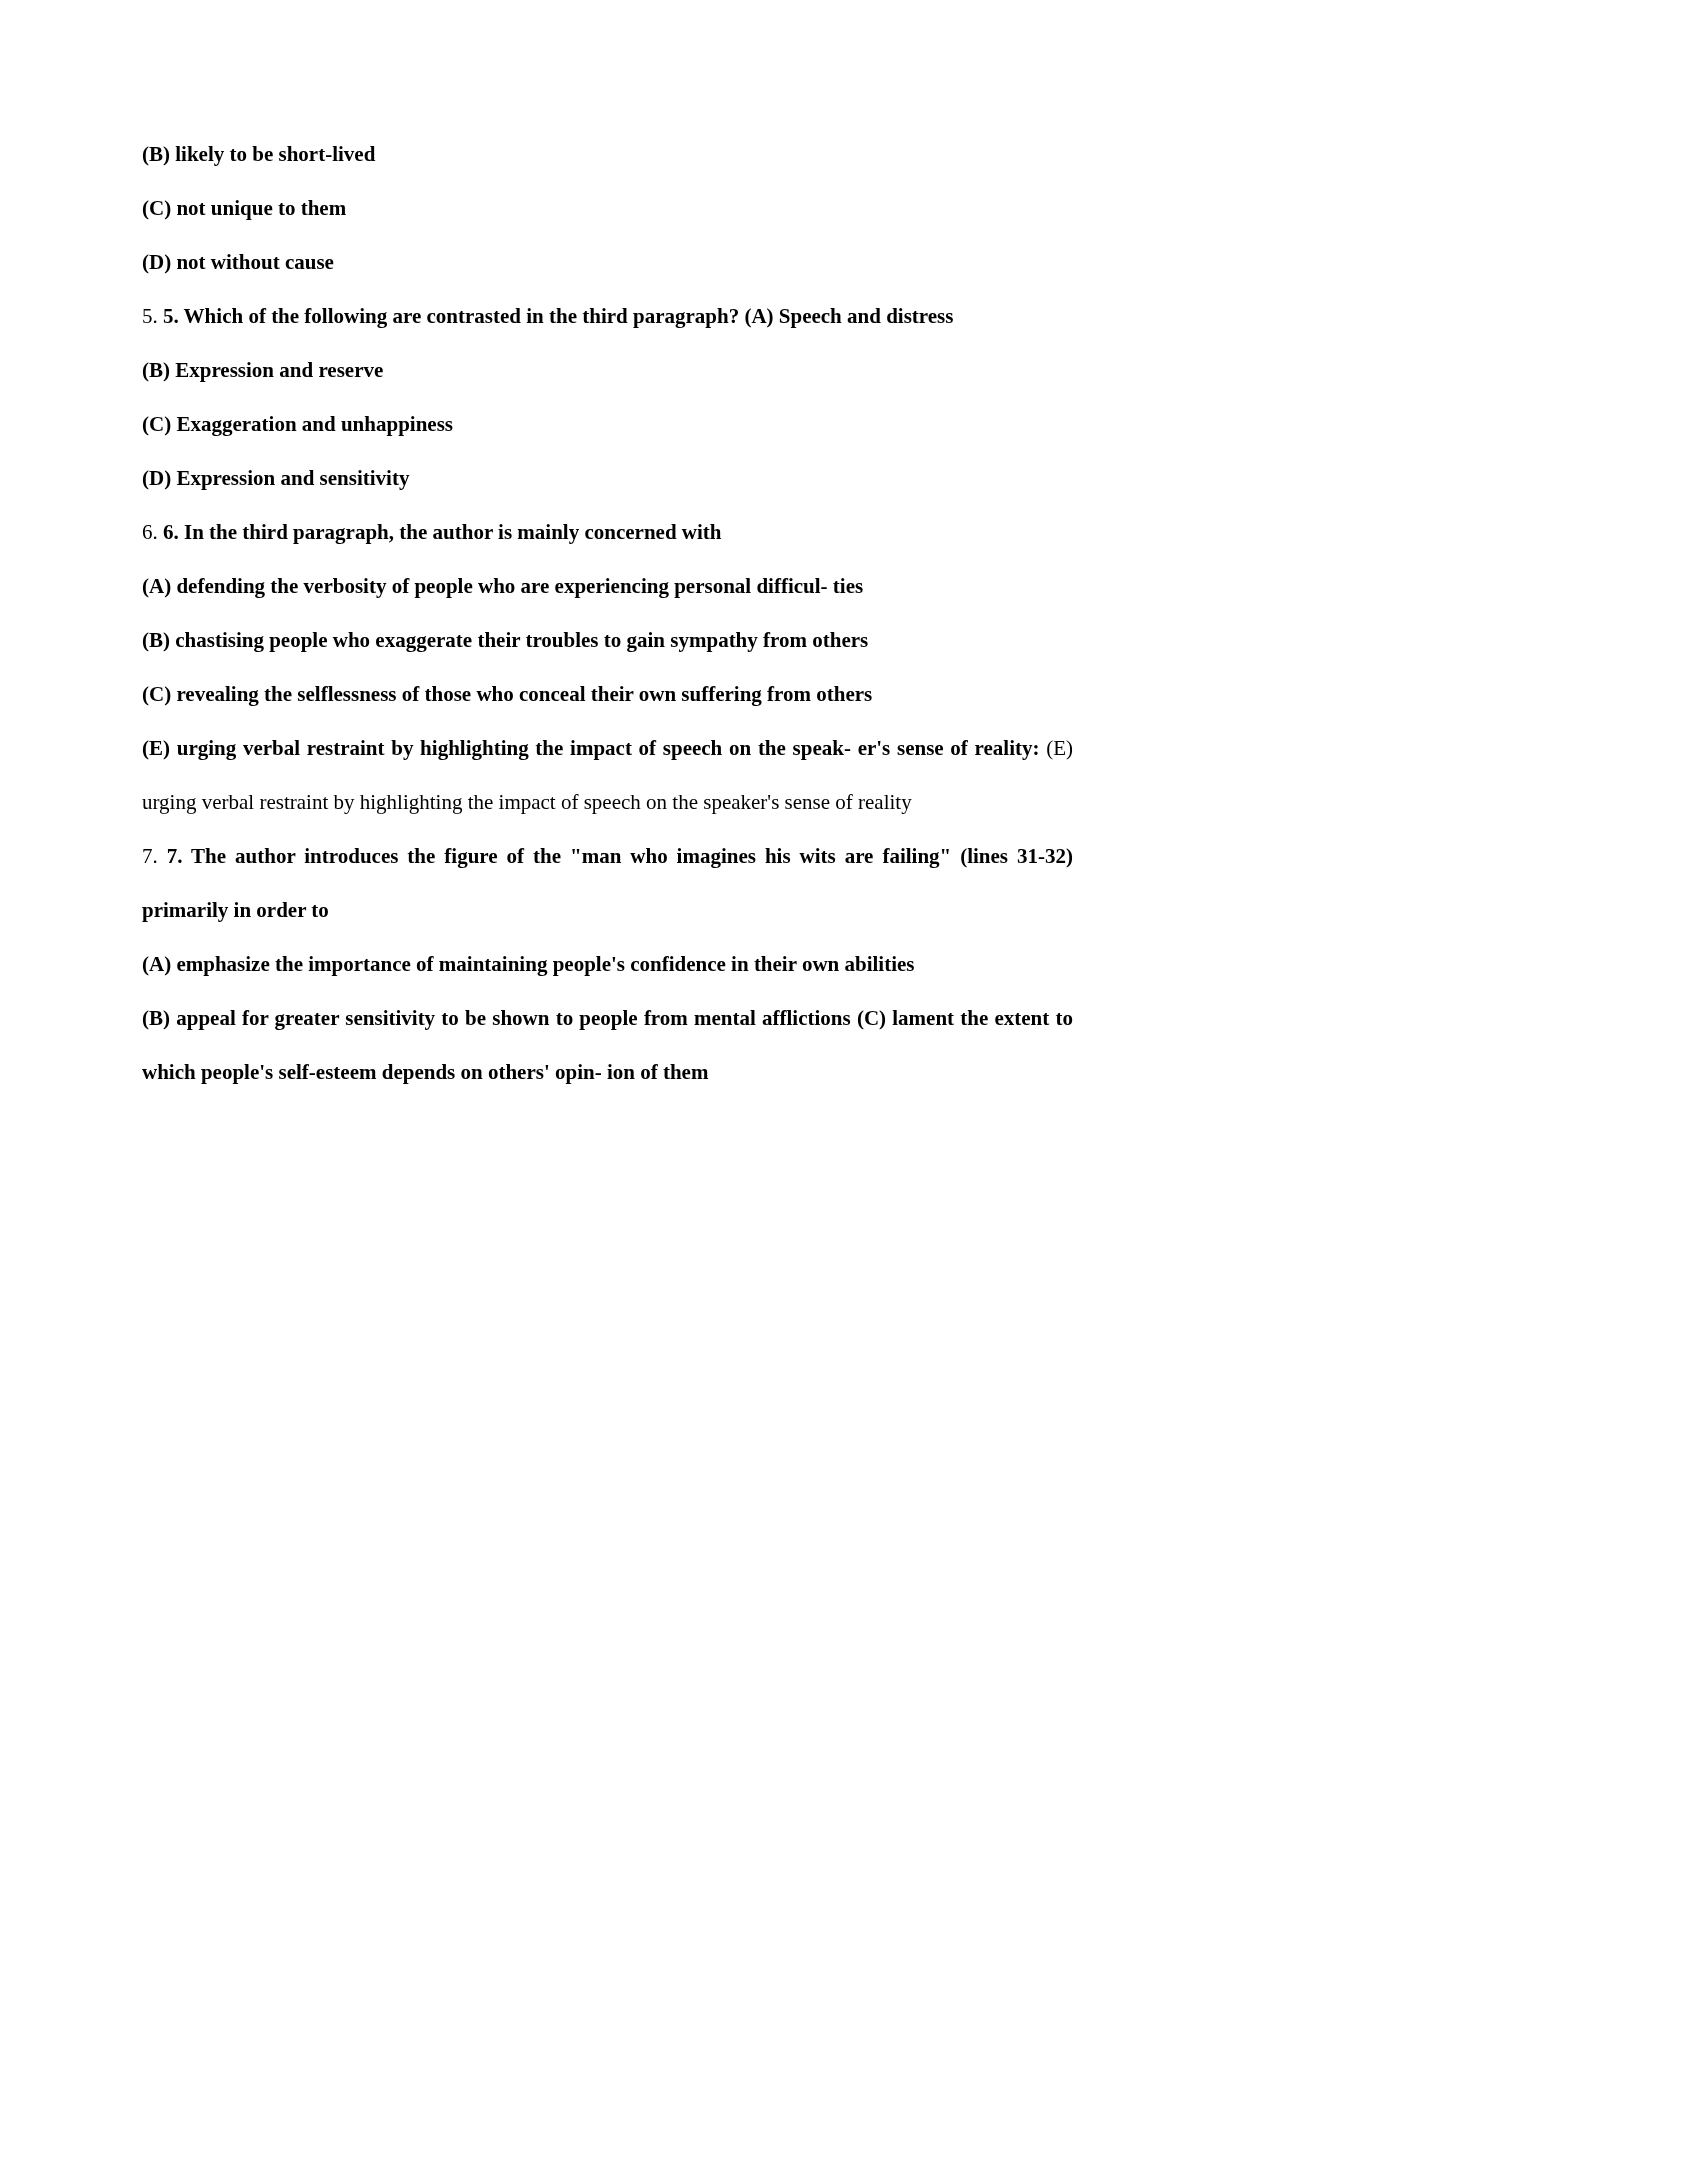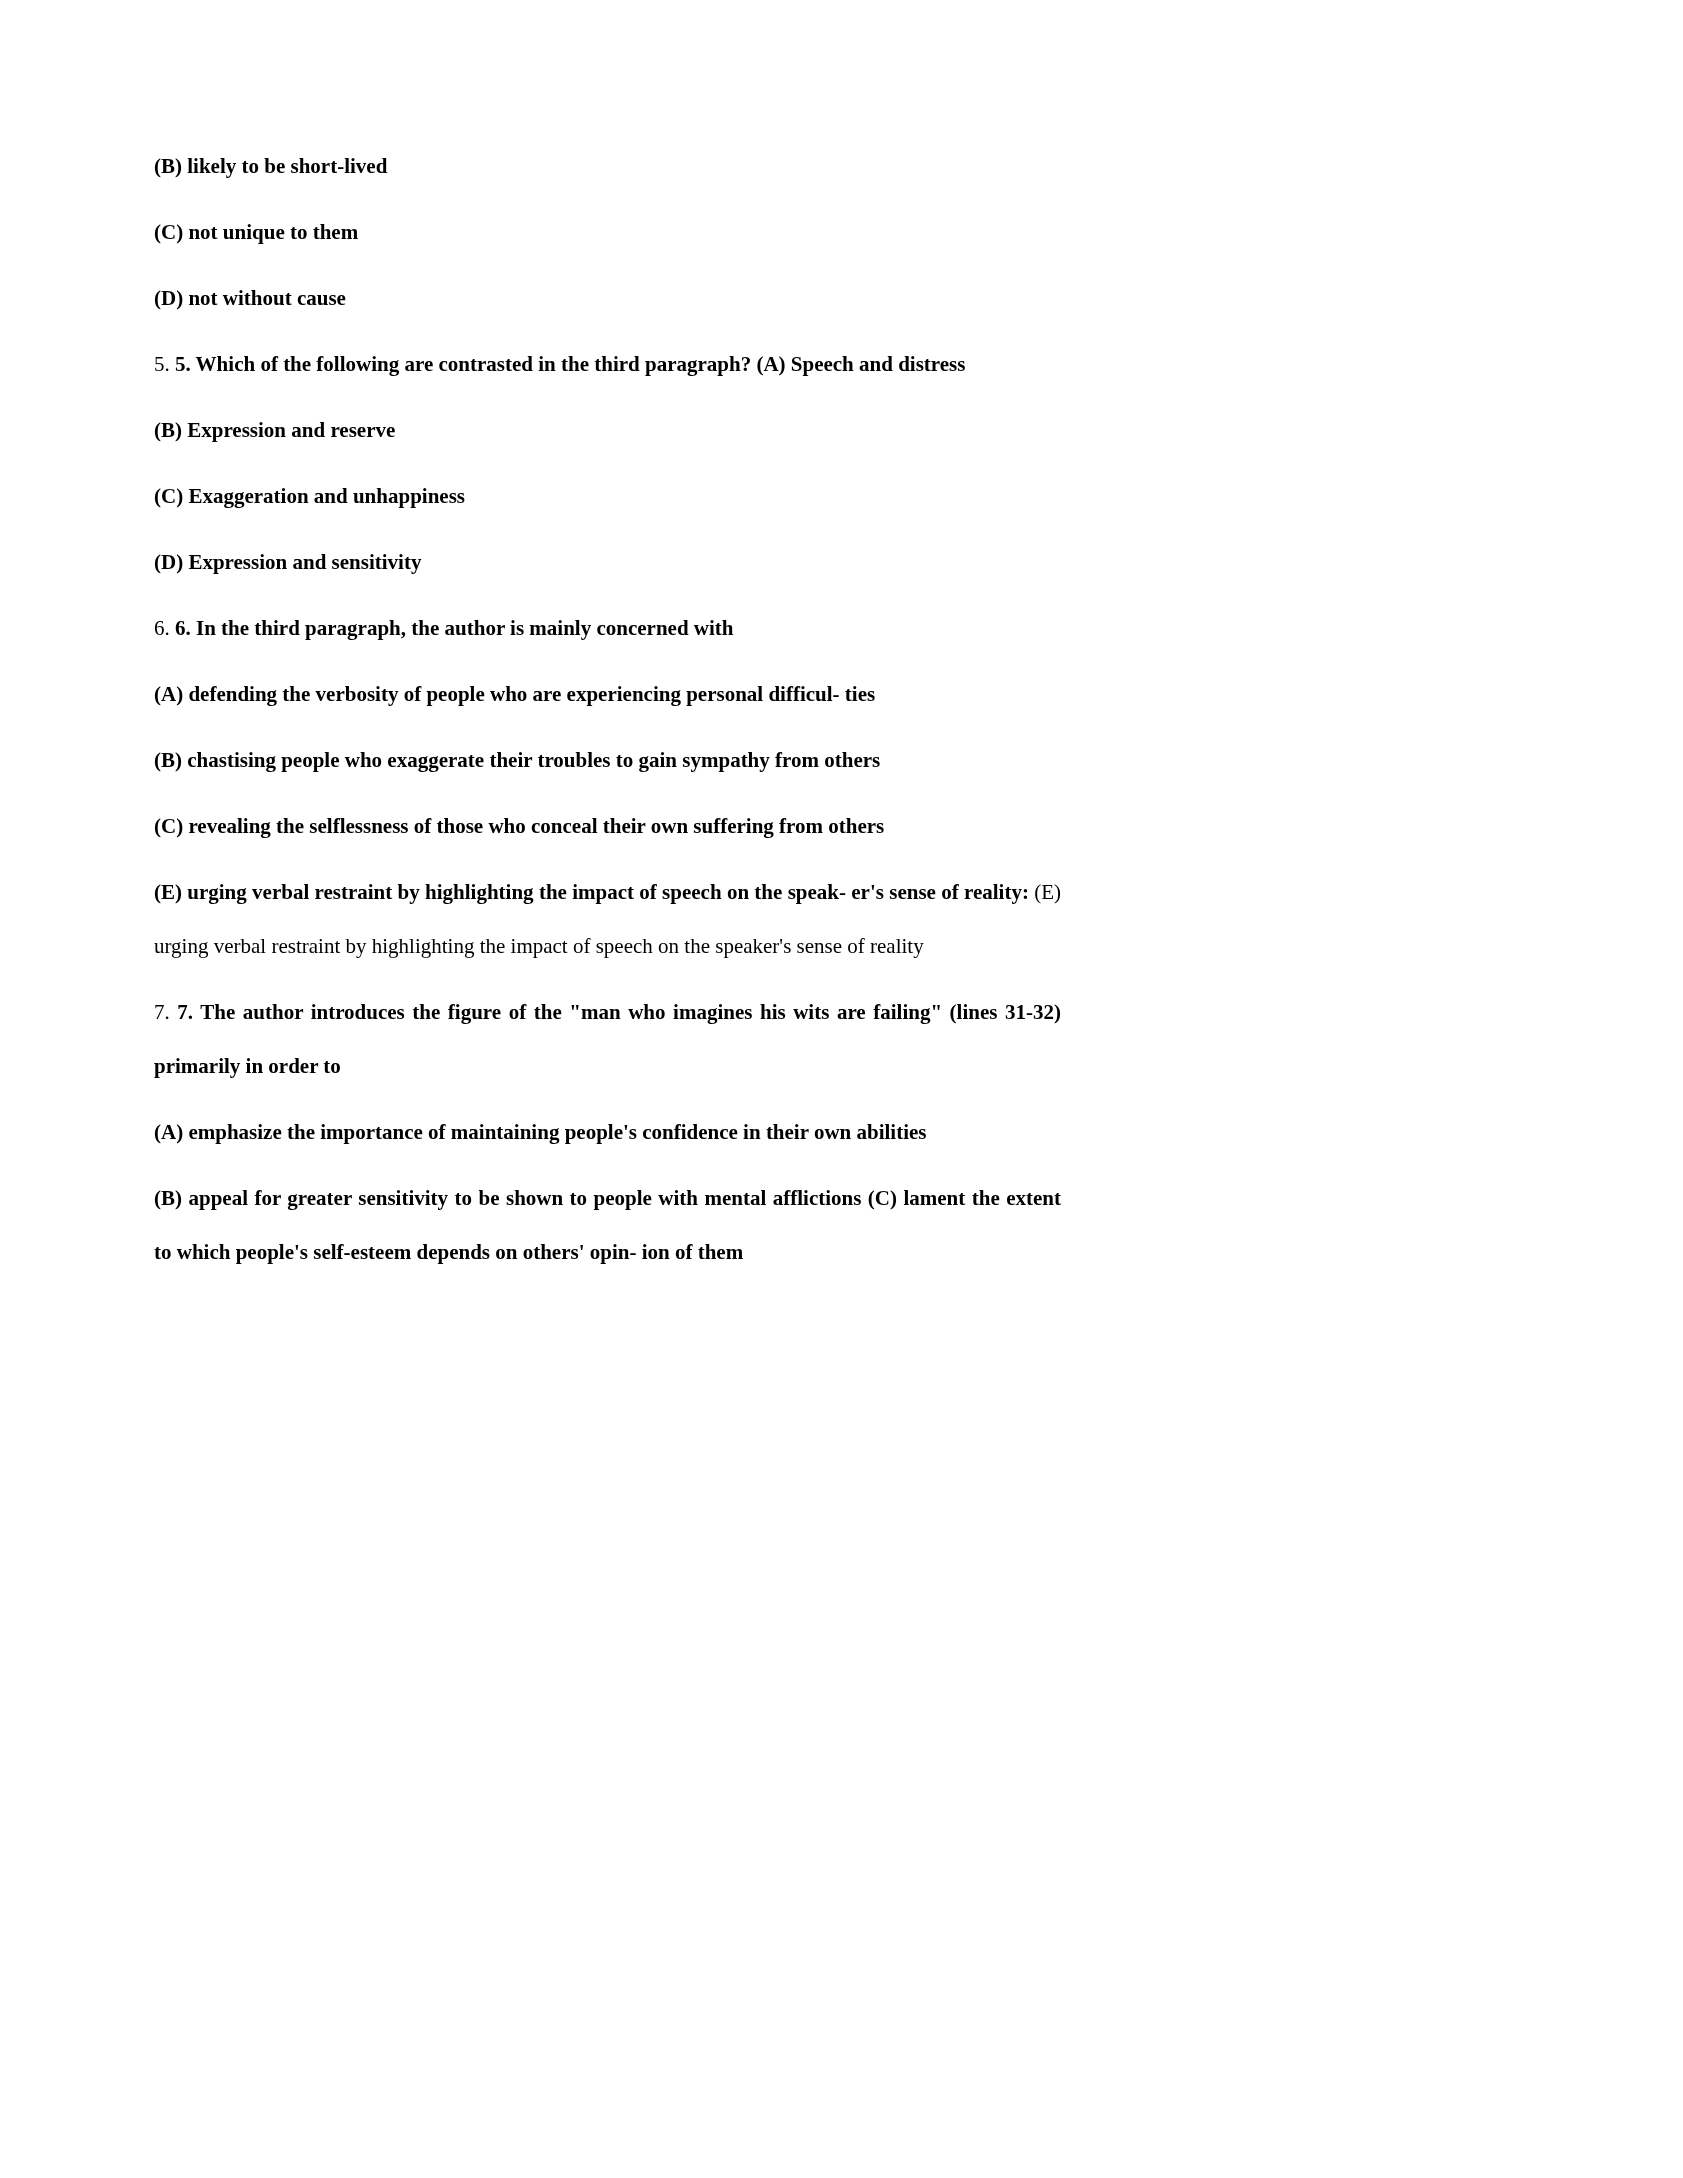--- a/index.html
+++ b/index.html
@@ -20,21 +20,21 @@
   .content {
     position: absolute;
     left: 142px;
     top: 127px;
     width: 931px;
   }
   .para {
     font-size: 21px;
     line-height: 54px;
     text-align: justify;
-    margin: 12px;
+    margin: 0;
     padding: 0;
     color: #000000;
   }
   .para .b {
     font-weight: bold;
   }
   .para .r {
     font-weight: normal;
   }
 </style>
@@ -50,16 +50,16 @@
     <p class="para"><span class="r"></span><span class="b">(B) Expression and reserve</span><span class="r"></span></p>
     <p class="para"><span class="r"></span><span class="b">(C) Exaggeration and unhappiness</span><span class="r"></span></p>
     <p class="para"><span class="r"></span><span class="b">(D) Expression and sensitivity</span><span class="r"></span></p>
     <p class="para"><span class="r">6. </span><span class="b">6. In the third paragraph, the author is mainly concerned with</span><span class="r"></span></p>
     <p class="para"><span class="r"></span><span class="b">(A) defending the verbosity of people who are experiencing personal difficul- ties</span><span class="r"></span></p>
     <p class="para"><span class="r"></span><span class="b">(B) chastising people who exaggerate their troubles to gain sympathy from others</span><span class="r"></span></p>
     <p class="para"><span class="r"></span><span class="b">(C) revealing the selflessness of those who conceal their own suffering from others</span><span class="r"></span></p>
     <p class="para"><span class="r"></span><span class="b">(E) urging verbal restraint by highlighting the impact of speech on the speak- er's sense of reality:</span><span class="r"> (E) urging verbal restraint by highlighting the impact of speech on the speaker's sense of reality</span></p>
     <p class="para"><span class="r">7. </span><span class="b">7. The author introduces the figure of the "man who imagines his wits are failing" (lines 31-32) primarily in order to</span><span class="r"></span></p>
     <p class="para"><span class="r"></span><span class="b">(A) emphasize the importance of maintaining people's confidence in their own abilities</span><span class="r"></span></p>
-    <p class="para"><span class="r"></span><span class="b">(B) appeal for greater sensitivity to be shown to people with mental afflictions (C) lament the extent to which people's self-esteem depends on others' opin- ion of them</span><span class="r"></span></p>
+    <p class="para"><span class="r"></span><span class="b">(B) appeal for greater sensitivity to be shown to people from mental afflictions (C) lament the extent to which people's self-esteem depends on others' opin- ion of them</span><span class="r"></span></p>
   </div>
 </div>
 
 
 </body></html>

